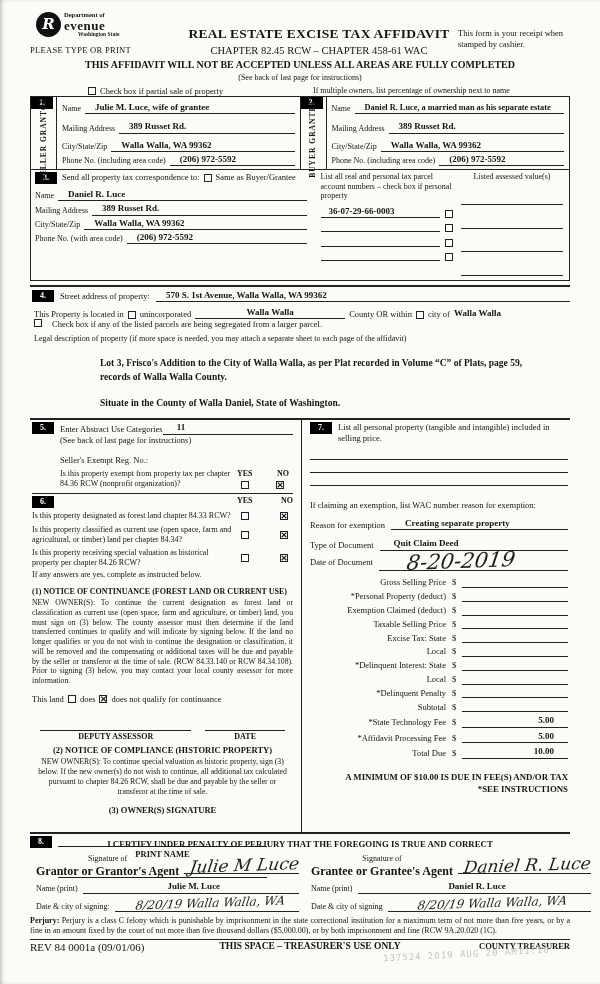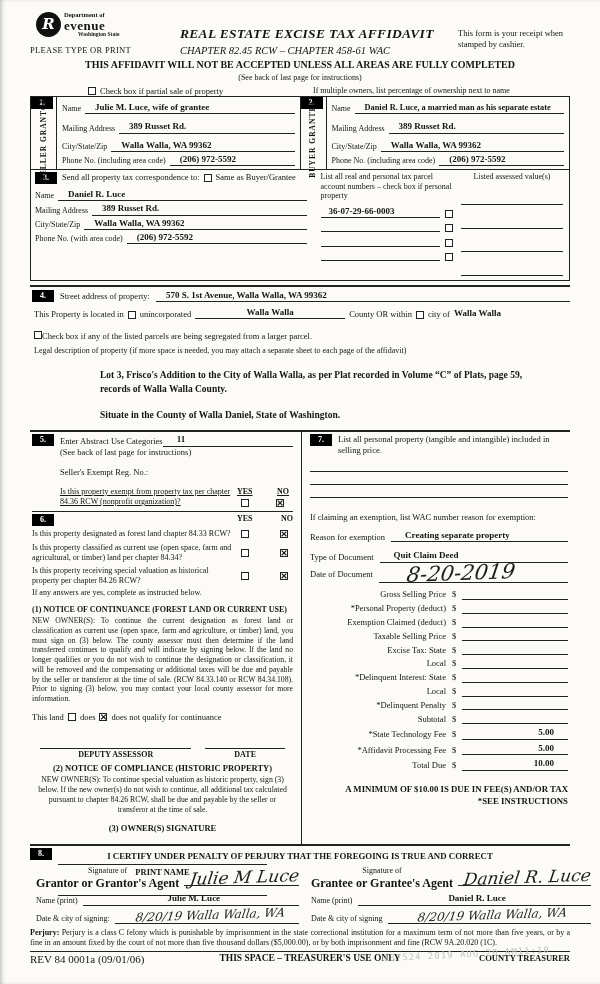--- a/index.html
+++ b/index.html
@@ -15,21 +15,21 @@
   .hdr-left { width:150px; }
   .logo { display:flex; align-items:center; gap:3px; margin-left:6px; }
   .logo-circle { width:25px; height:25px; border-radius:50%; background:#101010; color:#fff;
     display:flex; align-items:center; justify-content:center; font-weight:bold; font-size:15px;
     font-family:"DejaVu Serif",serif; font-style:italic; flex:0 0 auto; }
   .logo-text { line-height:1; }
   .logo-dept { font-size:6.5px; font-weight:bold; }
   .logo-rev { font-size:13px; font-weight:bold; letter-spacing:.5px; }
   .logo-state { font-size:5.5px; font-weight:bold; margin-left:14px; }
   .type-print { margin-top:8px; font-size:8.5px; letter-spacing:.3px; }
-  .hdr-center { flex:1; padding-top:14px;font-style:italic; }
+  .hdr-center { flex:1; text-align:center; padding-top:14px; }
   .title { font-size:13.5px; font-weight:bold; letter-spacing:.3px; }
   .subtitle { font-size:10.5px; margin-top:1px; }
   .receipt { width:112px; font-size:8.5px; padding-top:16px; line-height:1.3; }
   .warning { text-align:center; font-weight:bold; font-size:10px; margin-top:2px; }
   .seeback { text-align:center; font-size:8px; margin-top:1px; }
   
   .cb { display:inline-block; width:8px; height:8px; border:1px solid #222; background:#fff;
     vertical-align:-1px; position:relative; flex:0 0 auto; }
   .cb.checked::after { content:"✕"; position:absolute; left:-0.5px; top:-2px; font-size:8.5px; font-weight:bold; color:#111; }
   .val { font-weight:bold; font-size:9px; }
@@ -63,33 +63,33 @@
   .colhead { font-size:8px; line-height:1.2; }
   .parcel-row { display:flex; align-items:flex-end; gap:5px; margin-top:4.5px; }
   .parcel-line { flex:1; border-bottom:1px solid #222; min-height:10px; padding-left:8px; }
   .assessed-line { border-bottom:1px solid #222; min-height:10px; margin-top:13.5px; }
   
   .sec4 { border-top:2px solid #222; margin-top:4px; padding-top:3px; }
   .sec4row { display:flex; align-items:flex-end; gap:6px; padding-left:2px; }
   .sec4row .field { flex:1; border-bottom:1px solid #222; padding-left:10px; }
   .locrow { display:flex; align-items:flex-end; gap:4px; margin-top:5px; padding-left:4px; }
   .locline { width:150px; border-bottom:1px solid #222; text-align:center; }
-  .segrow { display:flex; gap:0; align-items:flex-start; margin-top:12px; padding-left:4px; }
+  .segrow { display:flex; gap:10px; align-items:flex-start; margin-top:0; padding-left:4px; }
   .legal-label { margin-top:4px; padding-left:4px; font-size:8px; }
   .legal-text { font-weight:bold; font-size:9.5px; padding:12px 40px 0 70px; line-height:1.5; }
   .legal-text2 { font-weight:bold; font-size:9.5px; padding:14px 40px 8px 70px; }
   
   .twocol { display:flex; border-top:2px solid #222; height:414px; }
   .lcol { width:272px; padding:2px 8px 0 2px; border-right:1px solid #222; }
   .rcol { flex:1; padding:2px 2px 0 8px; }
   .inline-num { display:flex; gap:6px; align-items:flex-start; }
   .abs-row { flex:1; display:flex; align-items:flex-end; }
   .abs-row .field { flex:1; border-bottom:1px solid #222; padding-left:14px; }
   .indent { padding-left:28px; }
-  .q-block { display:flex; margin-top:9px;text-decoration:underline; }
+  .q-block { display:flex; margin-top:3px; }
   .q-text { flex:1; font-size:8px; padding-right:4px; }
   .yn { width:52px; display:flex; justify-content:space-between; align-items:center; }
   .yn-head { width:52px; display:flex; justify-content:space-between; font-size:8px; font-weight:bold; }
   .qrow { display:flex; margin-top:3.5px; align-items:center; }
   .notice-title { font-weight:bold; font-size:8px; margin-top:7px; }
   .notice-body { font-size:7.7px; text-align:justify; margin-top:1px; line-height:1.26; }
   .landrow { display:flex; gap:4px; align-items:center; margin-top:8px; }
   .sigline-row { display:flex; gap:14px; margin-top:26px; padding:0 8px; }
   .sl { border-top:1px solid #222; text-align:center; font-weight:bold; font-size:8px; padding-top:1px; }
   .sl1 { flex:1.9; } .sl2 { flex:1; }

